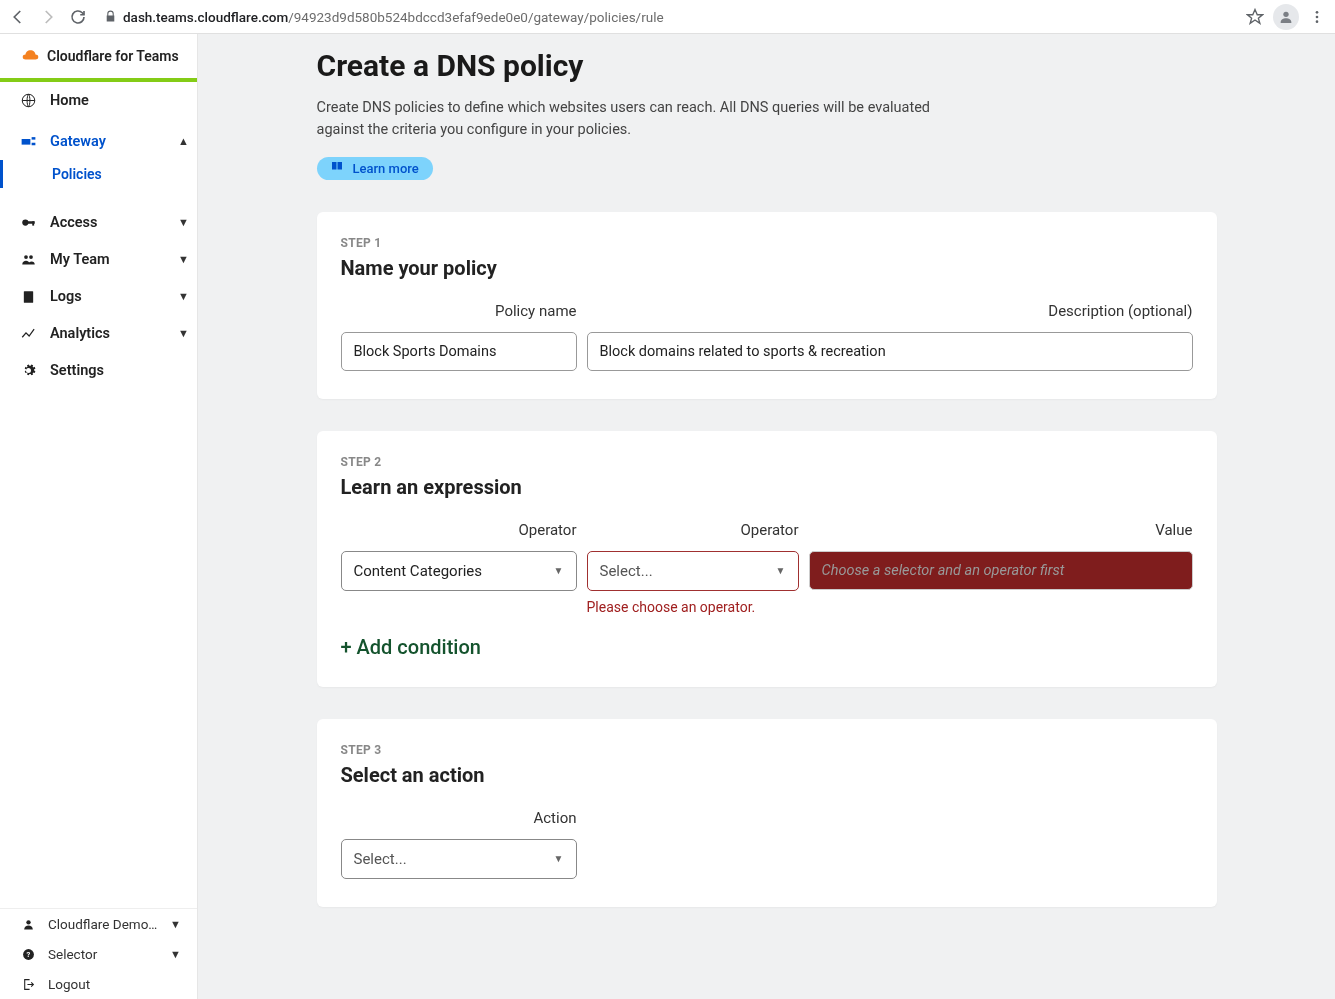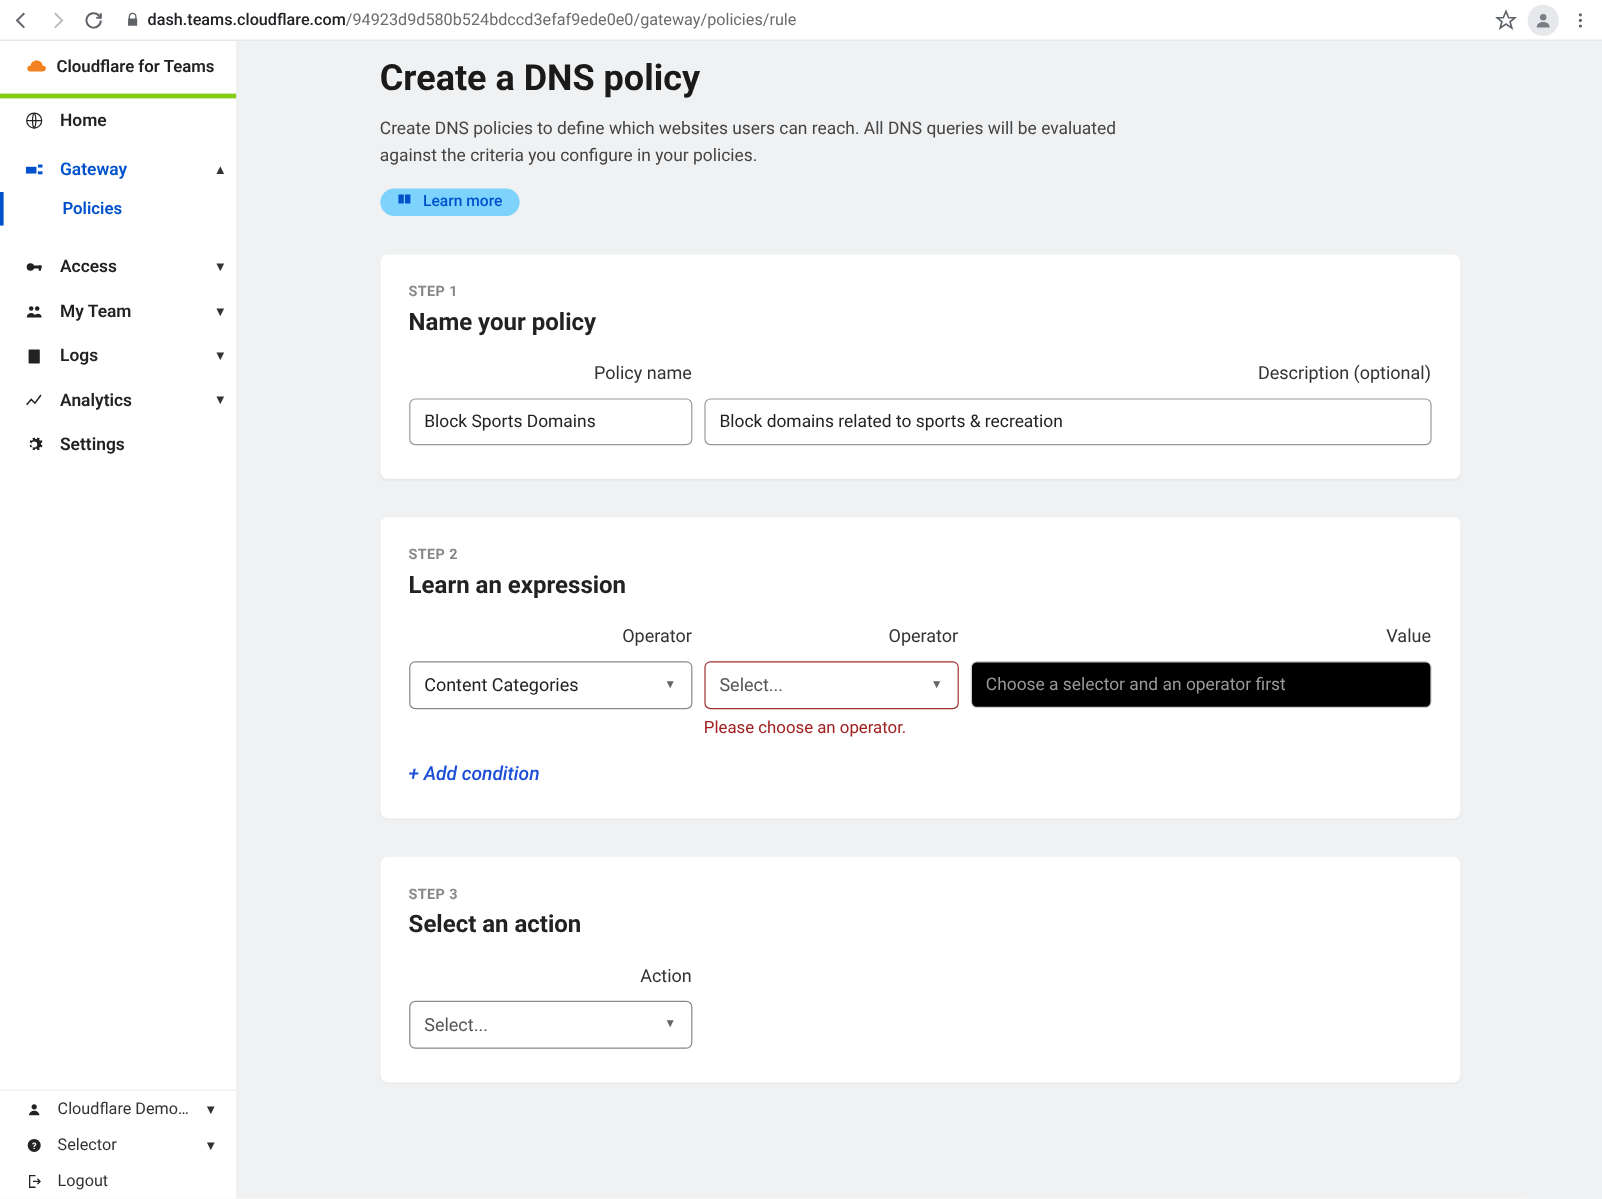--- a/index.html
+++ b/index.html
@@ -49,23 +49,23 @@
 .expr-row { display:flex; gap:10px; margin-top:22px; }
 .expr-col { display:flex; flex-direction:column; }
 .expr-col.selector { width:236px;}
 .expr-col.operator { width:212px;}
 .expr-col.value { flex:1;}
 .select-box { display:flex; align-items:center; justify-content:space-between; border:1px solid #888; border-radius:5px; padding: 10px 12px; font-size:15px; cursor:pointer; background:#fff;}
 .select-box.error { border-color:#a03030;}
 .select-box .sel-text { color:#222; }
 .select-box .sel-text.placeholder { color:#555;}
 .select-box .caret { font-size:10px; color:#666;}
-.value-box { border:1px solid #ccc; border-radius:5px; padding:10px 12px; font-size:14.5px; background:#000000; color:#999;}
+.value-box { border:1px solid #ccc; border-radius:5px; padding:10px 12px; font-size:14.5px; background:#7f1d1d; color:#999;font-style:italic;}
 .error-msg { font-size:14px; color:#a02020; margin-top:8px;}
-.add-cond { font-size:16px; color:#1d4ed8; margin-top:20px; cursor:pointer; font-weight:500;font-style:italic;}
+.add-cond { font-size:20px; color:#14532d; margin-top:20px; cursor:pointer; font-weight:500;}
 .action-row { margin-top:22px;}
 .action-col { width:236px; display:flex; flex-direction:column;}
 svg { display:block; }
 </style>
 </head>
 <body>
 
 <div class="browser-bar">
   <div class="bb-icon">
     <svg width="18" height="18" viewBox="0 0 24 24" fill="none" stroke="#5f6368" stroke-width="2.2">

